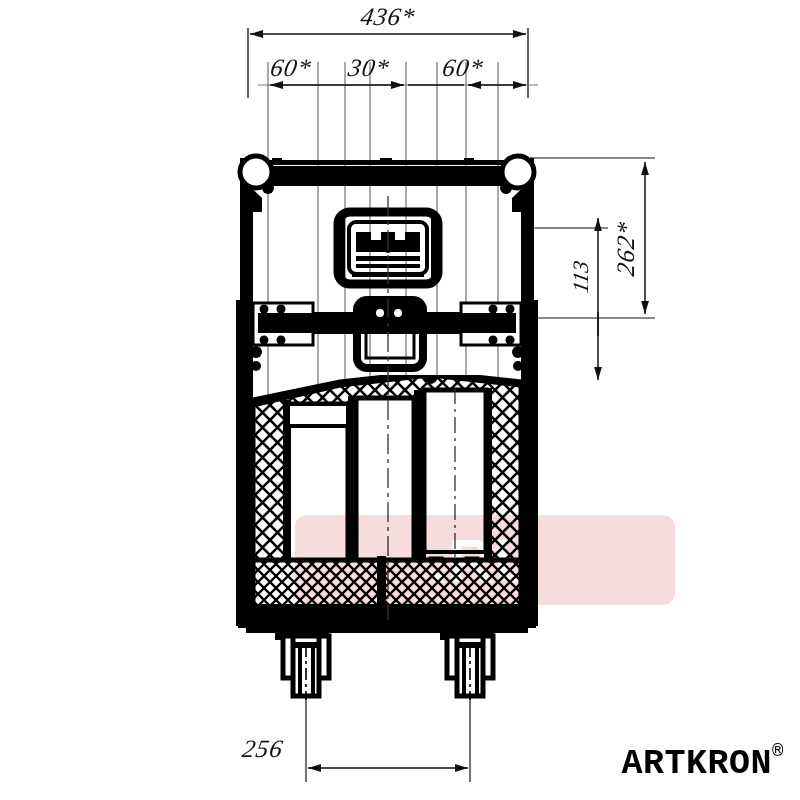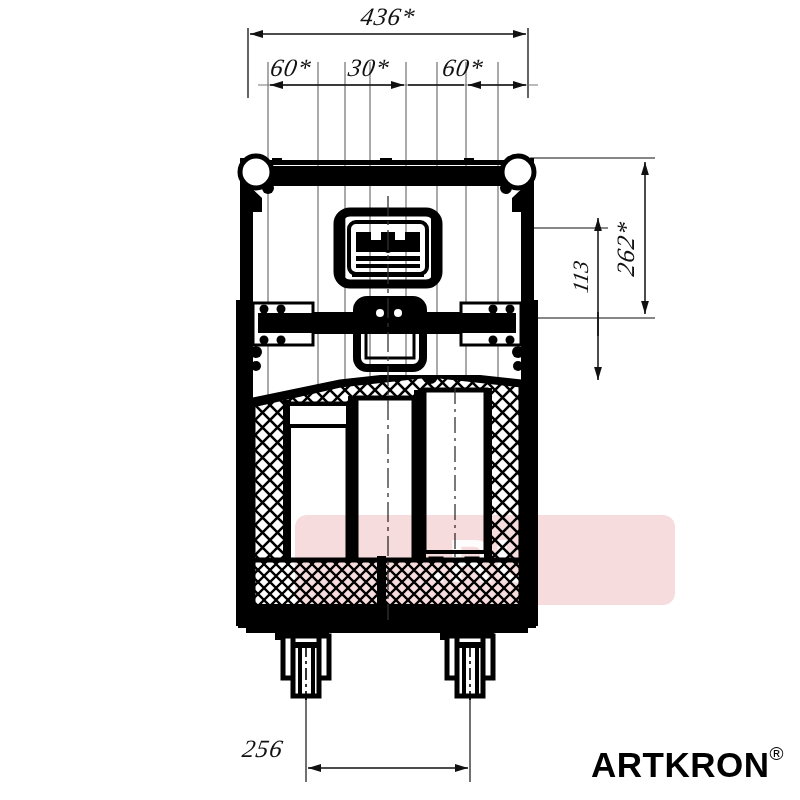--- a/index.html
+++ b/index.html
@@ -34,21 +34,21 @@
   .dim-text-sm {
     font-family: "Liberation Serif", serif;
     font-style: italic;
     font-size: 22px;
     fill: #111111;
   }
   .brand {
     position: absolute;
     right: 16px;
     bottom: 18px;
-    font-family: Liberation Sans, sans-serif;
+    font-family: Liberation Mono, monospace;
     font-weight: bold;
     font-size: 35px;
     color: #000000;
     letter-spacing: 0.5px;
     line-height: 1;
     white-space: nowrap;
     margin-top: 32px;
   }
   .brand sup {
     font-size: 19px;

